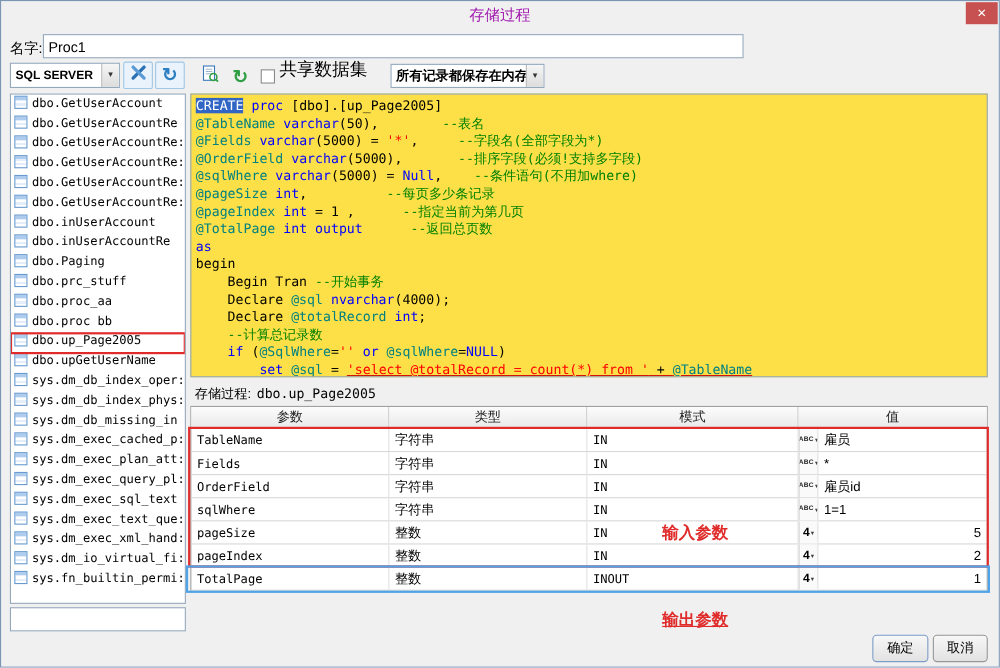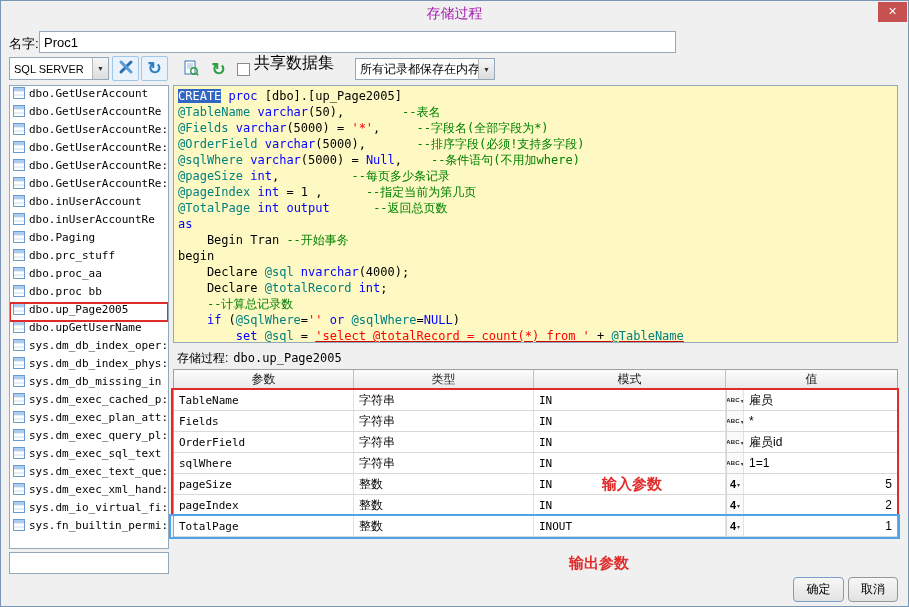--- a/index.html
+++ b/index.html
@@ -16,21 +16,21 @@
                font-size:14px; cursor:pointer; }
 
   
   .name-label { position:absolute; left:8px; top:34px; font-size:13px; }
   .name-input { position:absolute; left:38px; top:30px; width:637px; height:22px;
                 border:1px solid #94a8bc; background:#fff; font-size:13px; padding:0 4px;
                 font-family:"Liberation Sans", sans-serif; }
 
   
   .combo { position:absolute; display:flex; align-items:stretch; background:#fff;
-           border:1px solid #94a8bc; font-size:11px; overflow:hidden; }
+           border:1px solid #94a8bc; font-size:11px; overflow:hidden;font-weight:bold; }
   .combo-db { left:8px; top:56px; width:100px; height:23px; }
   .combo-mem { left:316px; top:57px; width:140px; height:22px; font-size:12px;margin-left:38px; }
   .combo-text { display:flex; align-items:center; padding:0 4px; white-space:nowrap; overflow:hidden; }
   .combo-arrow { margin-left:auto; flex:0 0 16px; display:flex; align-items:center;
                  justify-content:center; font-size:7px; color:#333;
                  background:linear-gradient(#f6f6f6,#dcdcdc); border-left:1px solid #b8b8b8; }
   .tool-btn { position:absolute; display:flex; align-items:center; justify-content:center;
               width:27px; height:25px; border-radius:2px; cursor:pointer; }
   .framed { background:#eaf3fb; border:1px solid #9ec7e8; }
   .btn-wrench { left:111px; top:55px; }
@@ -54,21 +54,21 @@
               background:
                 linear-gradient(to bottom, #aecdee 0 3px, transparent 3px),
                 repeating-linear-gradient(to bottom, #ffffff 0 2px, #e4eefb 2px 4px); }
   .ann-red { outline:2px solid var(--ann-red, #e02b2b); outline-offset:-1px;
              align-self:flex-start; min-width:138px; }
   .sidebar-filter { position:absolute; left:8px; top:551px; width:160px; height:22px;
                     border:1px solid #94a8bc; background:#fff; font-size:12px; padding:0 4px; }
 
   
   .code-area { position:absolute; left:172px; top:84px; width:725px; height:258px;
-               background:#fef9c3; border:1px solid #94a8bc; padding:2px 4px; overflow:hidden;
+               background:#fde047; border:1px solid #94a8bc; padding:2px 4px; overflow:hidden;
                cursor:text; }
   .code-line { white-space:pre; font-family:"DejaVu Sans Mono", monospace;
                font-size:12px; line-height:16px; height:16px; }
   .tk-pl  { color:#000000; }
   .tk-kw  { color:#0000ff; }
   .tk-var { color:#008080; }
   .tk-cm  { color:#008000; }
   .tk-str { color:#ff0000; }
   .tk-sel { color:#ffffff; background:#3166c4; }
   .tk-stru { color:#ff0000; text-decoration:underline; text-decoration-color:#c00; }
@@ -103,21 +103,21 @@
 
   
   .ann-rect { position:absolute; pointer-events:none; }
   .ann-input-rect  { left:170px; top:387px; width:728px; height:128px;
                      border:2px solid var(--ann-red, #e02b2b); }
   .ann-output-rect { left:168px; top:513px; width:731px; height:25px;
                      border:2px solid var(--ann-blue, #4fa3e8); }
   .ann-label { position:absolute; color:var(--ann-red, #e02b2b); font-size:15px;
                font-weight:bold; pointer-events:none;margin-top:36px; }
   .ann-input-label  { left:601px; top:438px; }
-  .ann-output-label { left:568px; top:517px; }
+  .ann-output-label { left:601px; top:517px;text-decoration:underline; }
 
   
   .btn { position:absolute; height:25px; font-size:12px; border-radius:4px;
          background:linear-gradient(#f7f7f7,#e2e2e2); border:1px solid #969696;
          cursor:pointer; font-family:"Liberation Sans", sans-serif; }
   .btn-ok { left:792px; top:576px; width:51px; border-color:#7a9cc6; }
   .btn-cancel { left:847px; top:576px; width:50px; }
 </style>
 </head>
 <body>
@@ -279,22 +279,22 @@
   <div class="code-area">
       <div class="code-line"><span class="tk-sel">CREATE</span><span class="tk-pl"> </span><span class="tk-kw">proc</span><span class="tk-pl"> [dbo].[up_Page2005]</span></div>
       <div class="code-line"><span class="tk-var">@TableName</span><span class="tk-pl"> </span><span class="tk-kw">varchar</span><span class="tk-pl">(50),        </span><span class="tk-cm">--表名</span></div>
       <div class="code-line"><span class="tk-var">@Fields</span><span class="tk-pl"> </span><span class="tk-kw">varchar</span><span class="tk-pl">(5000) = </span><span class="tk-str">'*'</span><span class="tk-pl">,     </span><span class="tk-cm">--字段名(全部字段为*)</span></div>
       <div class="code-line"><span class="tk-var">@OrderField</span><span class="tk-pl"> </span><span class="tk-kw">varchar</span><span class="tk-pl">(5000),       </span><span class="tk-cm">--排序字段(必须!支持多字段)</span></div>
       <div class="code-line"><span class="tk-var">@sqlWhere</span><span class="tk-pl"> </span><span class="tk-kw">varchar</span><span class="tk-pl">(5000) = </span><span class="tk-kw">Null</span><span class="tk-pl">,    </span><span class="tk-cm">--条件语句(不用加where)</span></div>
       <div class="code-line"><span class="tk-var">@pageSize</span><span class="tk-pl"> </span><span class="tk-kw">int</span><span class="tk-pl">,          </span><span class="tk-cm">--每页多少条记录</span></div>
       <div class="code-line"><span class="tk-var">@pageIndex</span><span class="tk-pl"> </span><span class="tk-kw">int</span><span class="tk-pl"> = 1 ,      </span><span class="tk-cm">--指定当前为第几页</span></div>
       <div class="code-line"><span class="tk-var">@TotalPage</span><span class="tk-pl"> </span><span class="tk-kw">int</span><span class="tk-pl"> </span><span class="tk-kw">output</span><span class="tk-pl">      </span><span class="tk-cm">--返回总页数</span></div>
       <div class="code-line"><span class="tk-kw">as</span></div>
+      <div class="code-line"><span class="tk-pl">begin</span></div>
       <div class="code-line"><span class="tk-pl">    Begin Tran </span><span class="tk-cm">--开始事务</span></div>
-      <div class="code-line"><span class="tk-pl">begin</span></div>
       <div class="code-line"><span class="tk-pl">    Declare </span><span class="tk-var">@sql</span><span class="tk-pl"> </span><span class="tk-kw">nvarchar</span><span class="tk-pl">(4000);</span></div>
       <div class="code-line"><span class="tk-pl">    Declare </span><span class="tk-var">@totalRecord</span><span class="tk-pl"> </span><span class="tk-kw">int</span><span class="tk-pl">;</span></div>
       <div class="code-line"><span class="tk-pl">    </span><span class="tk-cm">--计算总记录数</span></div>
       <div class="code-line"><span class="tk-pl">    </span><span class="tk-kw">if</span><span class="tk-pl"> (</span><span class="tk-var">@SqlWhere</span><span class="tk-pl">=</span><span class="tk-str">''</span><span class="tk-pl"> </span><span class="tk-kw">or</span><span class="tk-pl"> </span><span class="tk-var">@sqlWhere</span><span class="tk-pl">=</span><span class="tk-kw">NULL</span><span class="tk-pl">)</span></div>
       <div class="code-line"><span class="tk-pl">        </span><span class="tk-kw">set</span><span class="tk-pl"> </span><span class="tk-var">@sql</span><span class="tk-pl"> = </span><span class="tk-stru">'select @totalRecord = count(*) from '</span><span class="tk-plu"> + </span><span class="tk-varu">@TableName</span></div>
     </div>
 
   <div class="proc-caption">
     <span>存储过程:</span><span class="proc-caption-name">dbo.up_Page2005</span>
   </div>

